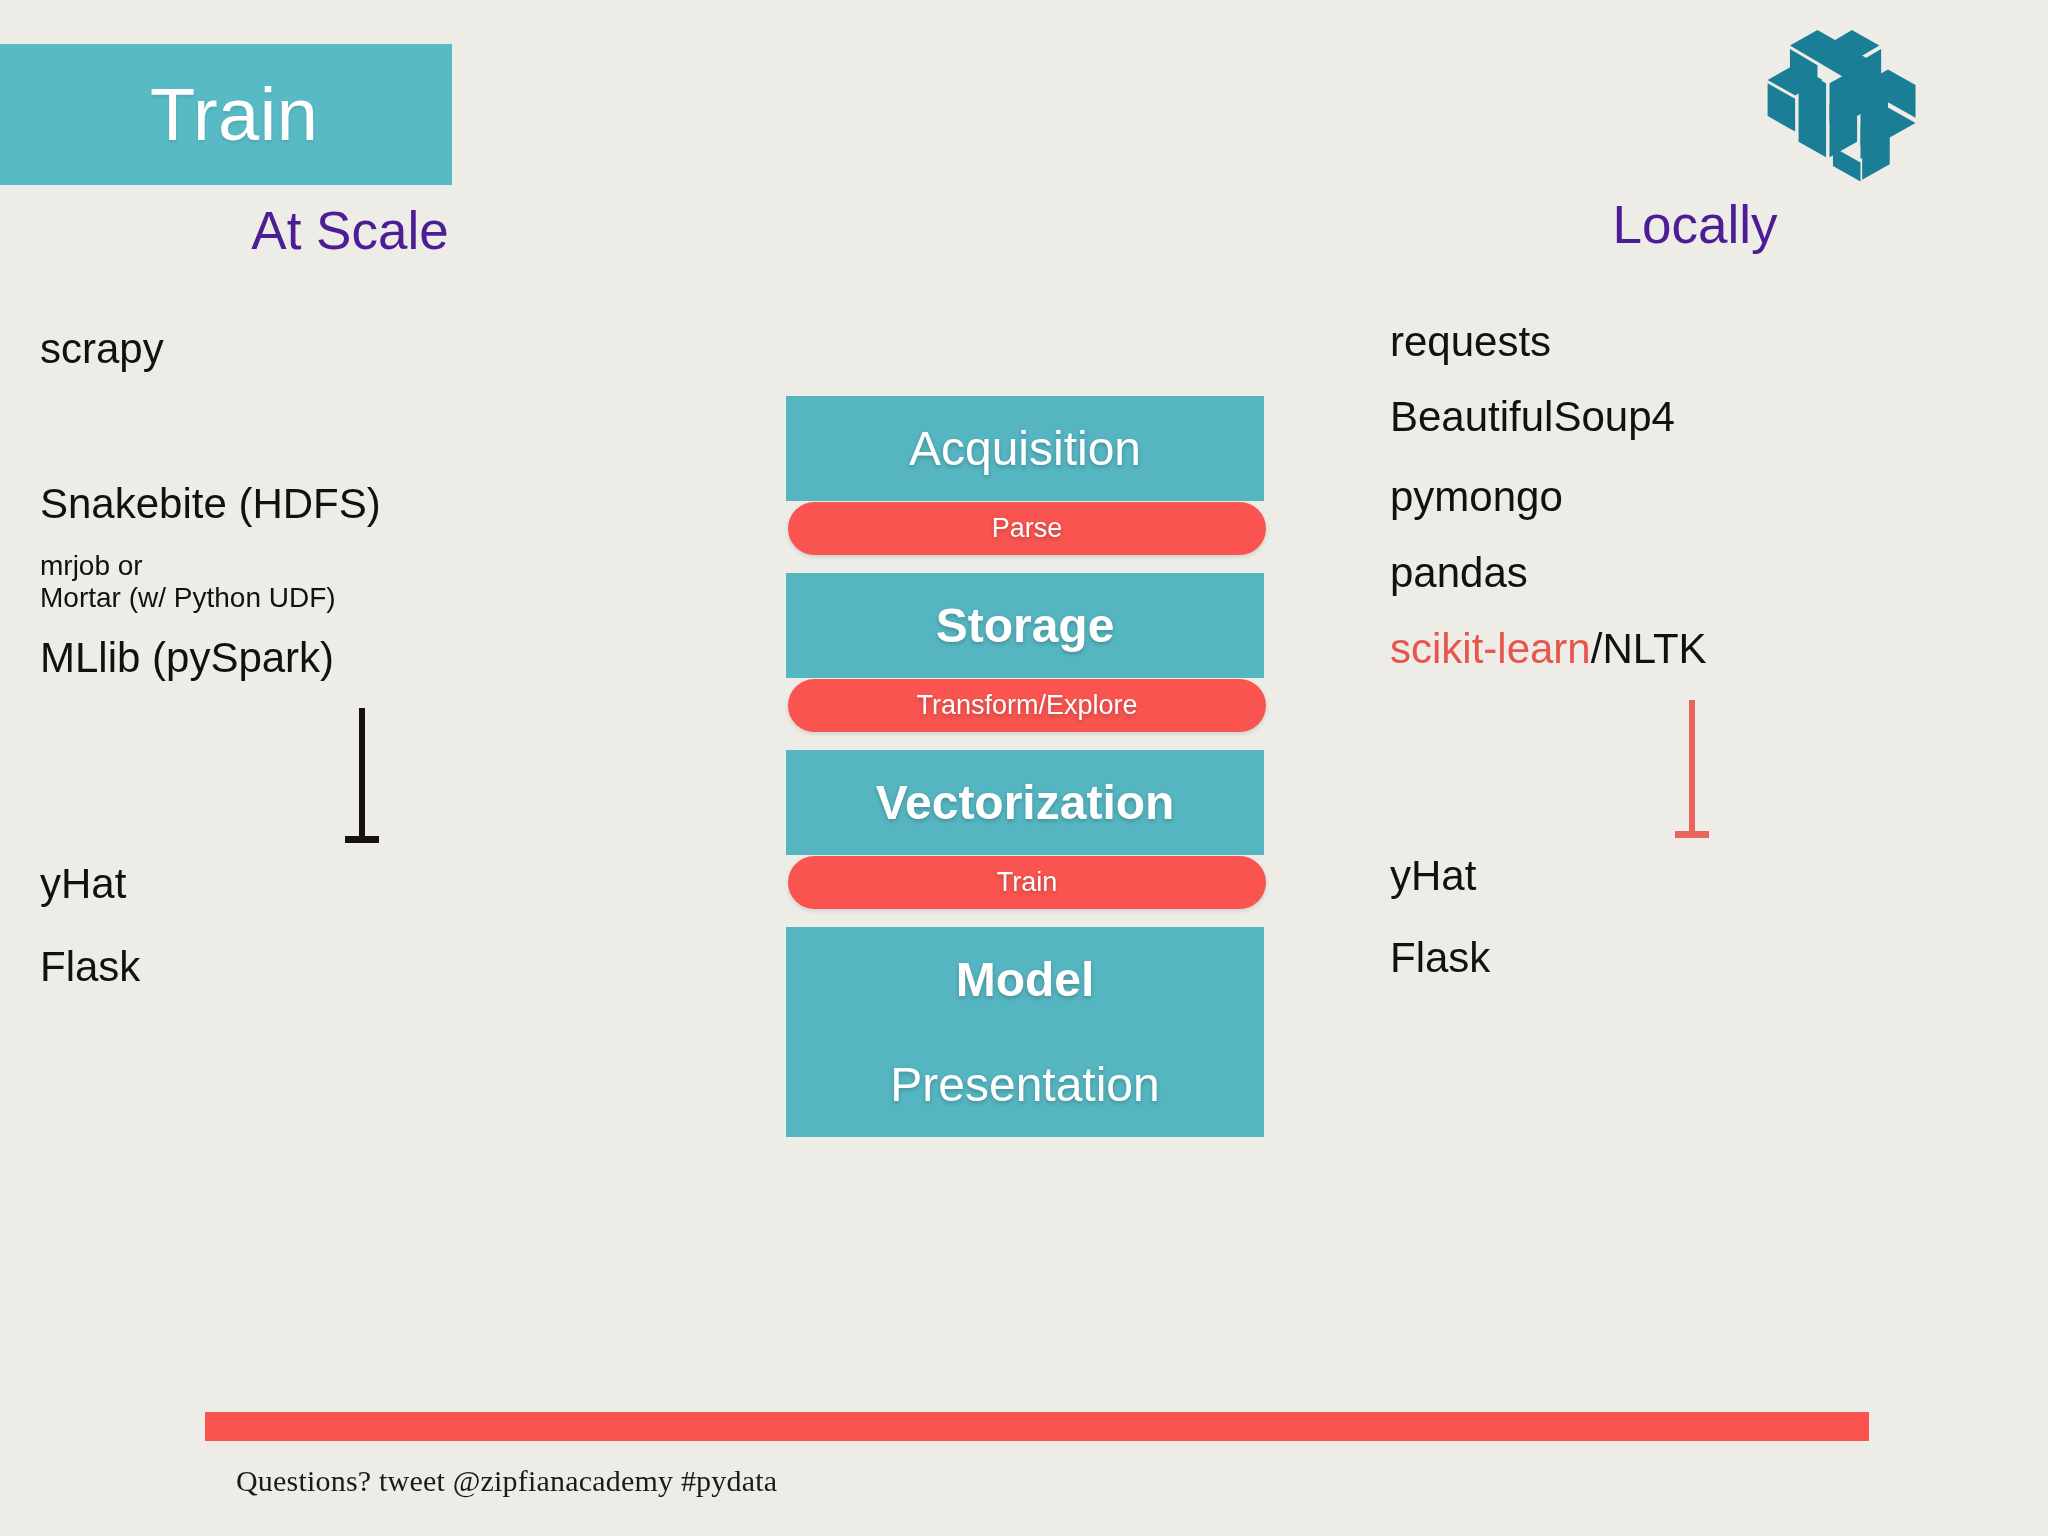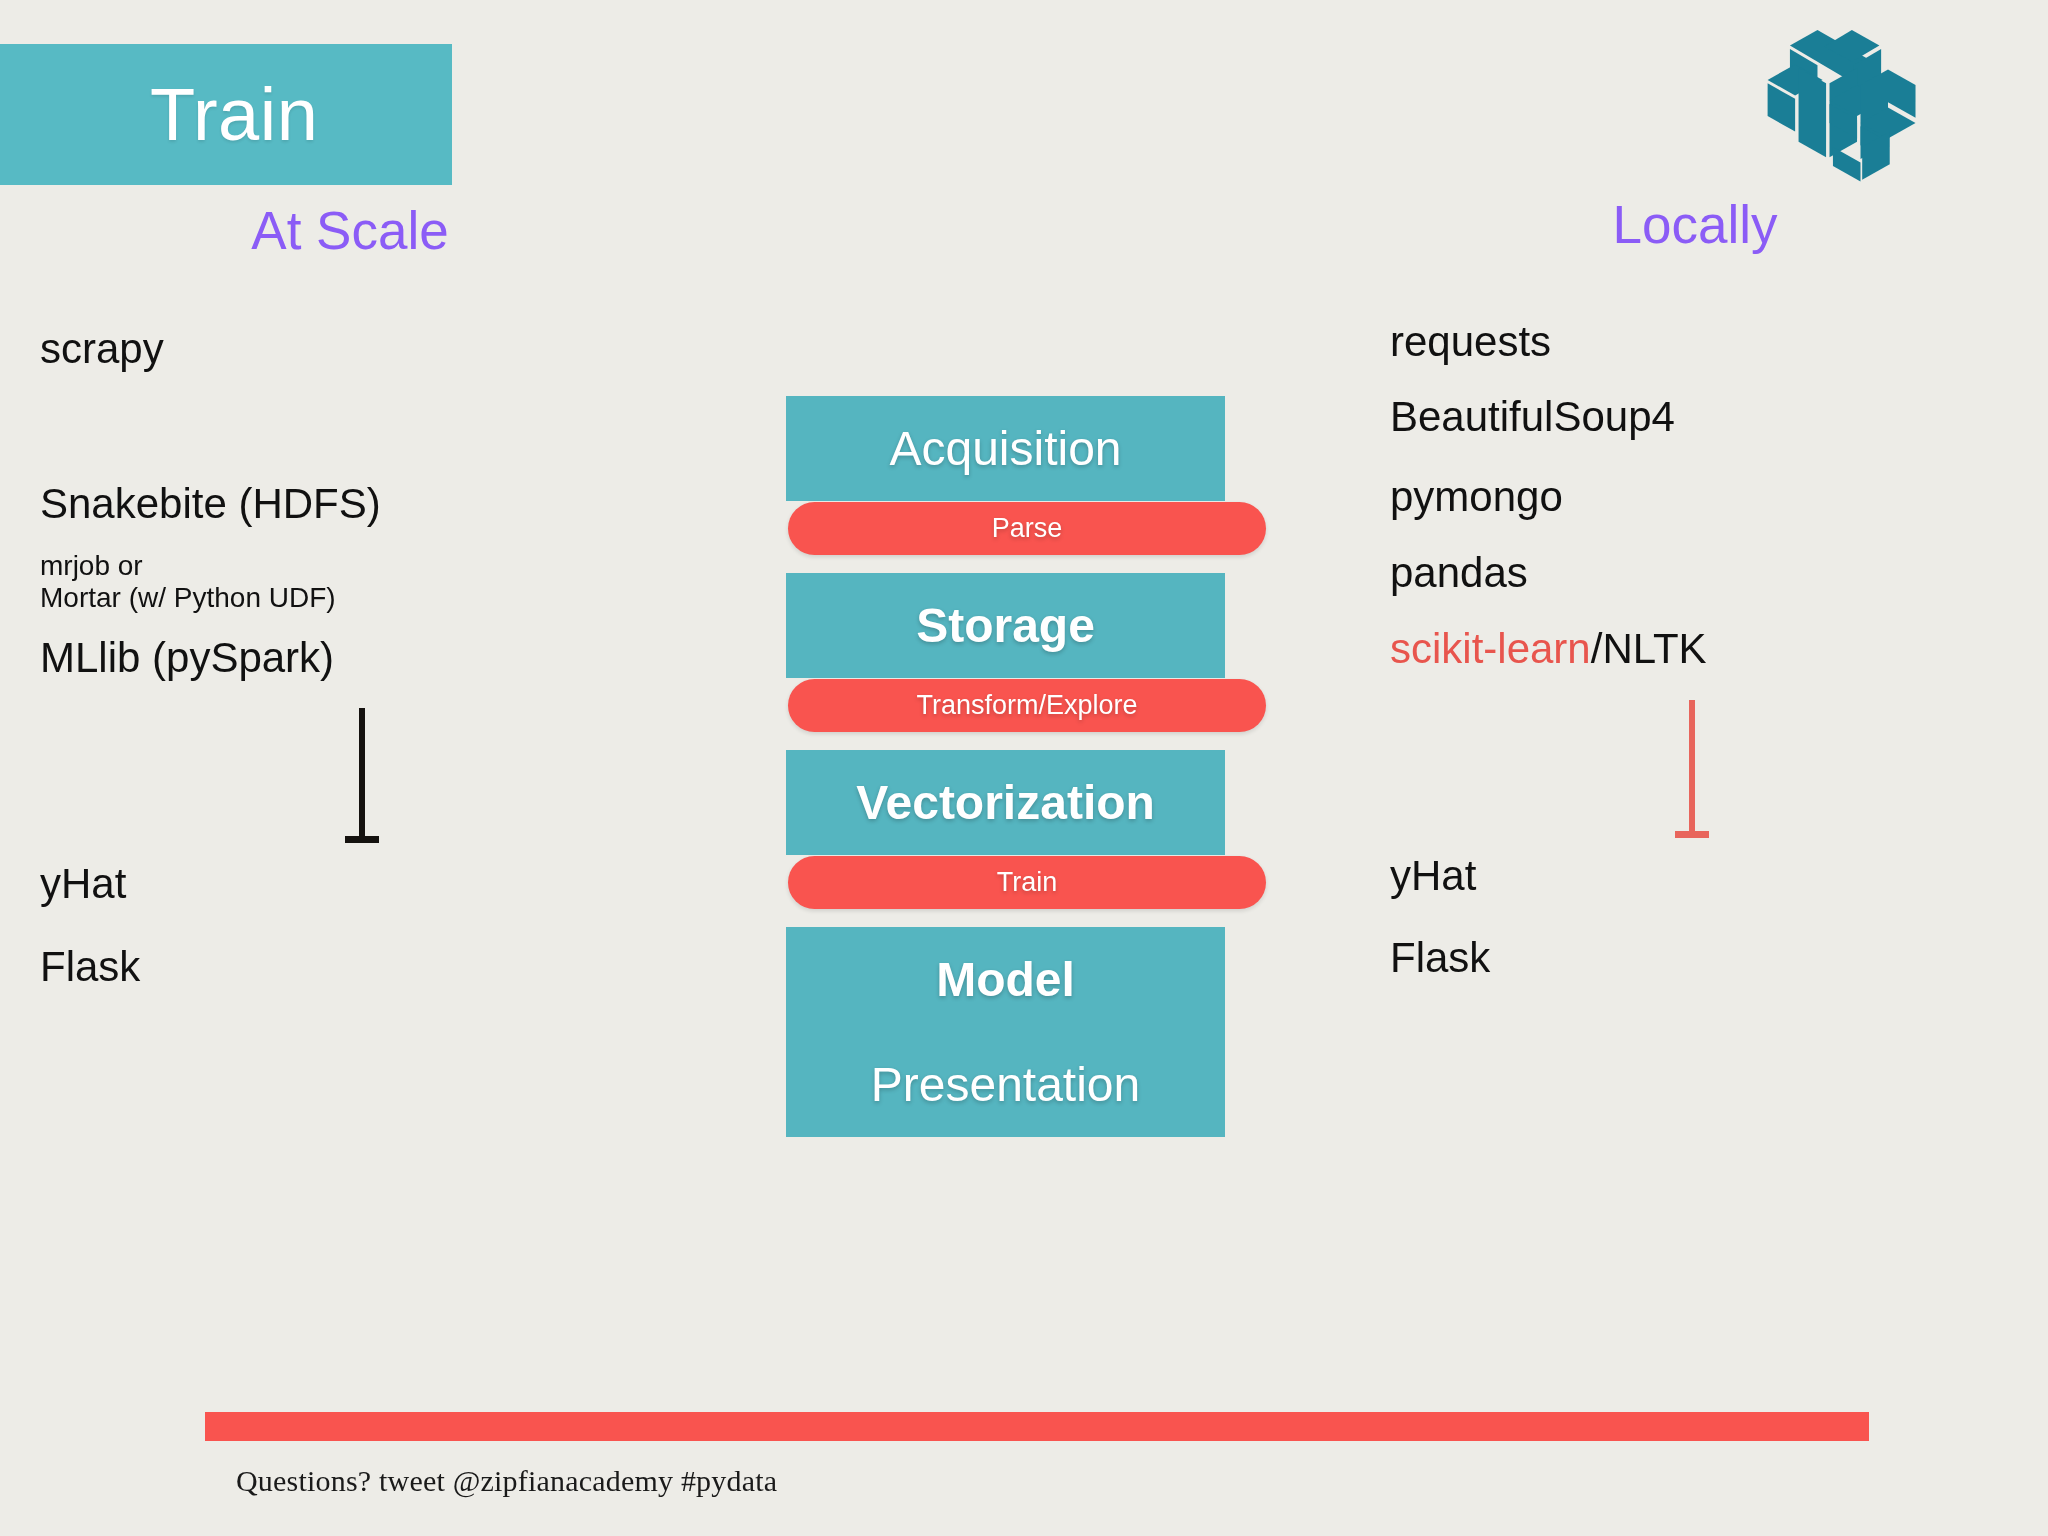--- a/index.html
+++ b/index.html
@@ -49,21 +49,21 @@
     top: 18px;
     width: 180px;
     height: 172px;
   }
   #logo svg { display: block; width: 100%; height: 100%; }
 
   
   .col-header {
     position: absolute;
     font-size: 53px;
-    color: #8b5cf6;
+    color: #4c1d95;
     text-align: center;
     line-height: 1;
     white-space: nowrap;
   }
   #header-at-scale { left: 0px;  top: 204px; width: 700px; }
   #header-locally  { left: 1390px; top: 198px; width: 610px; }
 
   
   .side-item {
     position: absolute;
@@ -142,21 +142,21 @@
   .stage {
     position: relative;
     box-sizing: border-box;
     display: flex;
     align-items: center;
     justify-content: center;
     color: #ffffff;
     text-shadow: 0 2px 4px rgba(0,0,0,0.22);
   }
   .stage.major {
-    width: 439px;
+    width: 478px;
     margin-left: 0;
     background: #55b5c0;
     height: 105px;
     font-size: 48px;
     font-weight: 400;
   }
   .stage.minor {
     width: 478px;
     margin-left: 2px;
     background: #f9544f;

